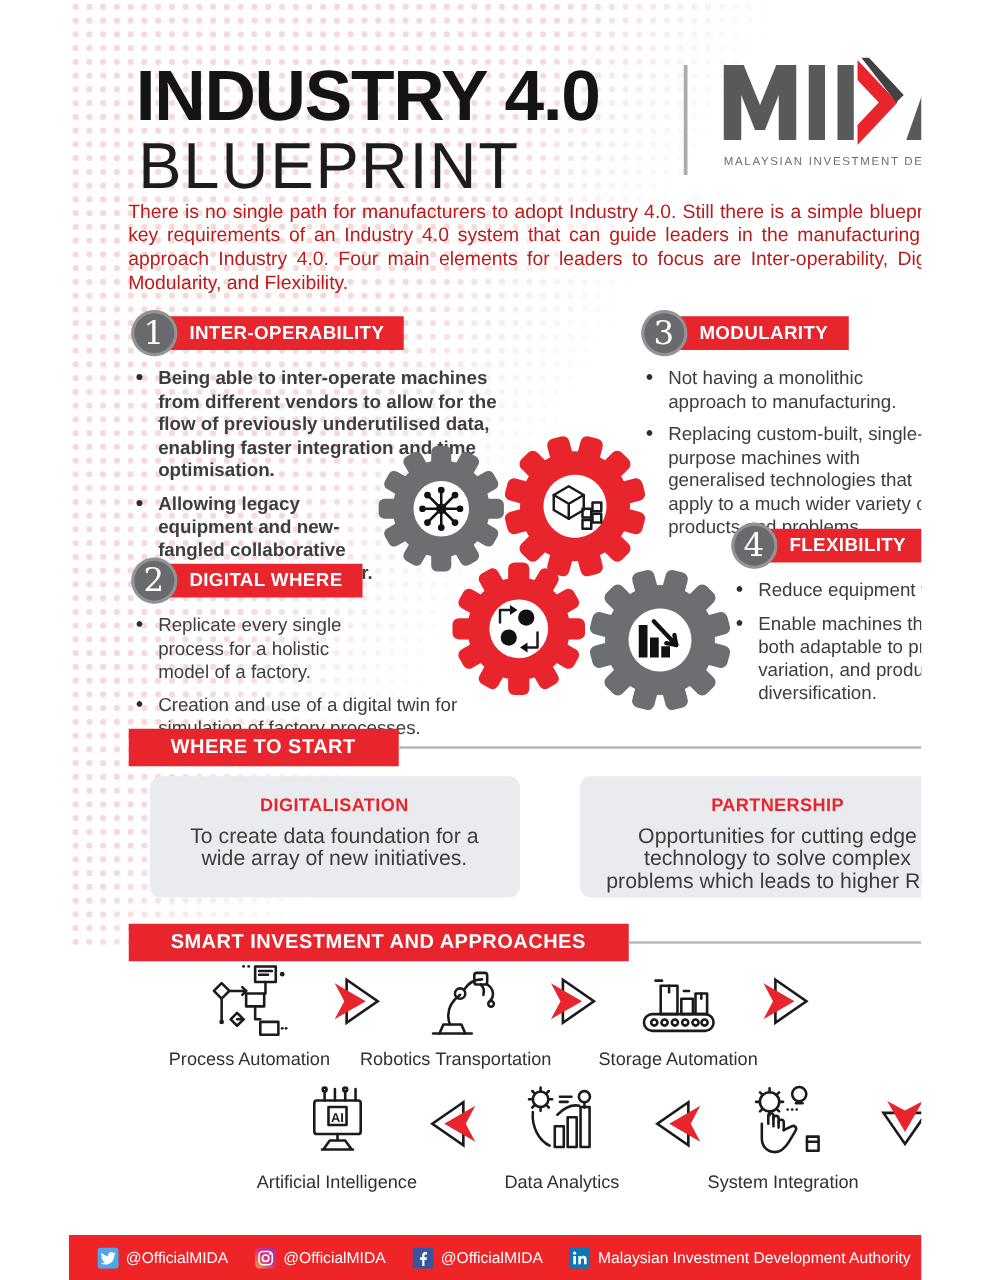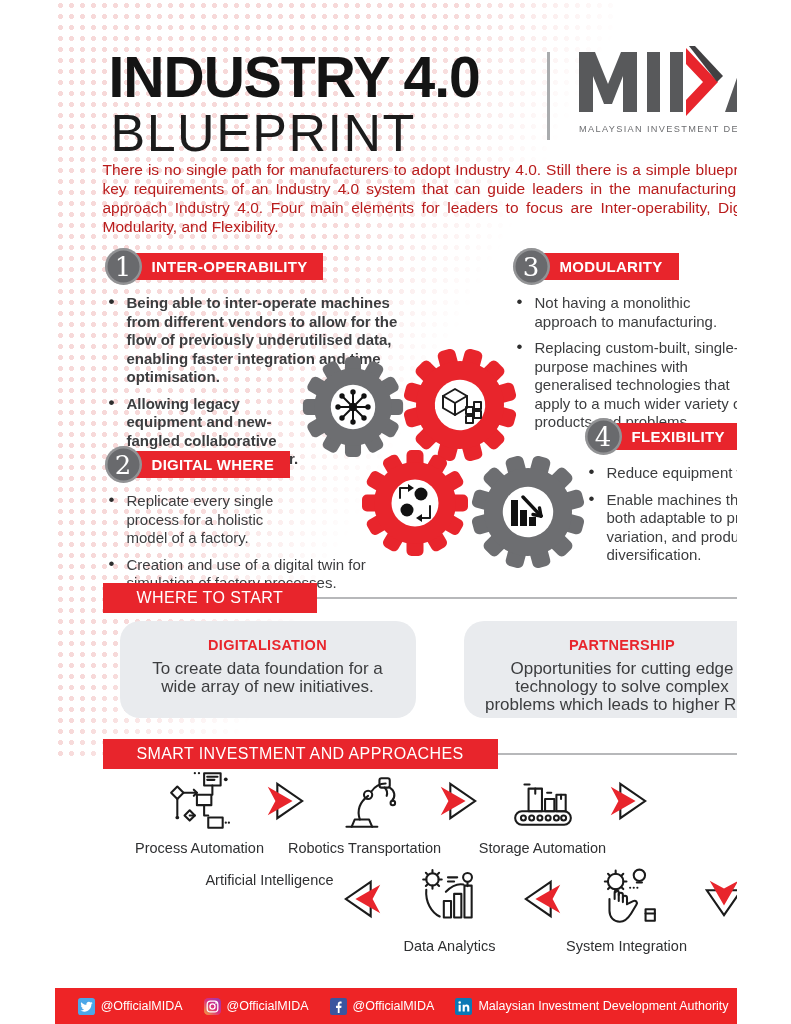--- a/index.html
+++ b/index.html
@@ -54,27 +54,27 @@
   #sec3 { left:458px; top:248px; width:300px; }
   #sec3 .bullets li { max-width:238px; }
   #sec4 { left:530px; top:418px; width:240px; }
   #sec4 .bullets li { max-width:218px; }
   
   .gear { position:absolute; }
   .gear-glyph { position:absolute; }
   
   .row-banner { position:absolute; display:flex; align-items:center; }
   .row-banner .rb {
-    background:#e8252c; color:#fff; font-weight:normal; font-size:16px;
+    background:#e8252c; color:#fff; font-weight:bold; font-size:16px;
     letter-spacing:.4px; padding:6px 34px; white-space:nowrap;
   }
   .row-banner .rb-line { height:2.5px; background:#b7b8ba; }
   
   .card {
-    position:absolute; background:#e9ebee; border-radius:20px;
+    position:absolute; background:#e9ebee; border-radius:9px;
     padding:16px 18px; text-align:center;
   }
   .card h3 { color:#e8252c; font-size:14.5px; font-weight:bold; letter-spacing:.3px; margin-bottom:7px; }
   .card p { font-size:17px; line-height:18px; color:#3c3d3f; }
   
   .flow-item { position:absolute; width:176px; text-align:center; }
   .flow-item .fi-icon { height:66px; display:flex; align-items:flex-end; justify-content:center; }
   .flow-item .fi-label { margin-top:6px; font-size:14.5px; color:#2f3032; }
   .flow-arrow { position:absolute; }
   .flow-arrow.left svg { transform:scaleX(-1); }
@@ -356,20 +356,33 @@
   </div>
 
   <div class="flow-arrow" style="left:551px; top:778px;">
     <svg width="42" height="46" viewBox="0 0 44 48">
         <use href="#chevArrow"></use>
       </svg>
   </div>
 
 
   <div class="flow-item" style="left:127px; top:866px;">
+    <div class="fi-icon">
+      <svg width="66" height="66" viewBox="0 0 64 64">
+        <g class="icon-line">
+          <path d="M22 7 v7 M30 5 v9 M38 7 v7 M46 5 v9"></path>
+          <circle cx="22" cy="5.5" r="1.5"></circle>
+            <circle cx="38" cy="5.5" r="1.5"></circle>
+          <rect x="14" y="14" width="36" height="26" rx="2"></rect>
+          <rect x="25" y="19" width="14" height="14"></rect>
+          <path d="M32 40 v5 M20 52 h24 M26 45 h12 l5 7 H21 Z"></path>
+        </g>
+        <text x="32" y="30.5" text-anchor="middle" font-size="10" font-weight="bold" font-family="Liberation Sans, sans-serif" fill="#1b1b1b">AI</text>
+      </svg>
+    </div>
     <div class="fi-label">Artificial Intelligence</div>
   </div>
 
   <div class="flow-arrow left" style="left:288px; top:876px;">
     <svg width="42" height="46" viewBox="0 0 44 48">
         <use href="#chevArrow"></use>
       </svg>
   </div>
 
   <div class="flow-item" style="left:307px; top:866px;">

